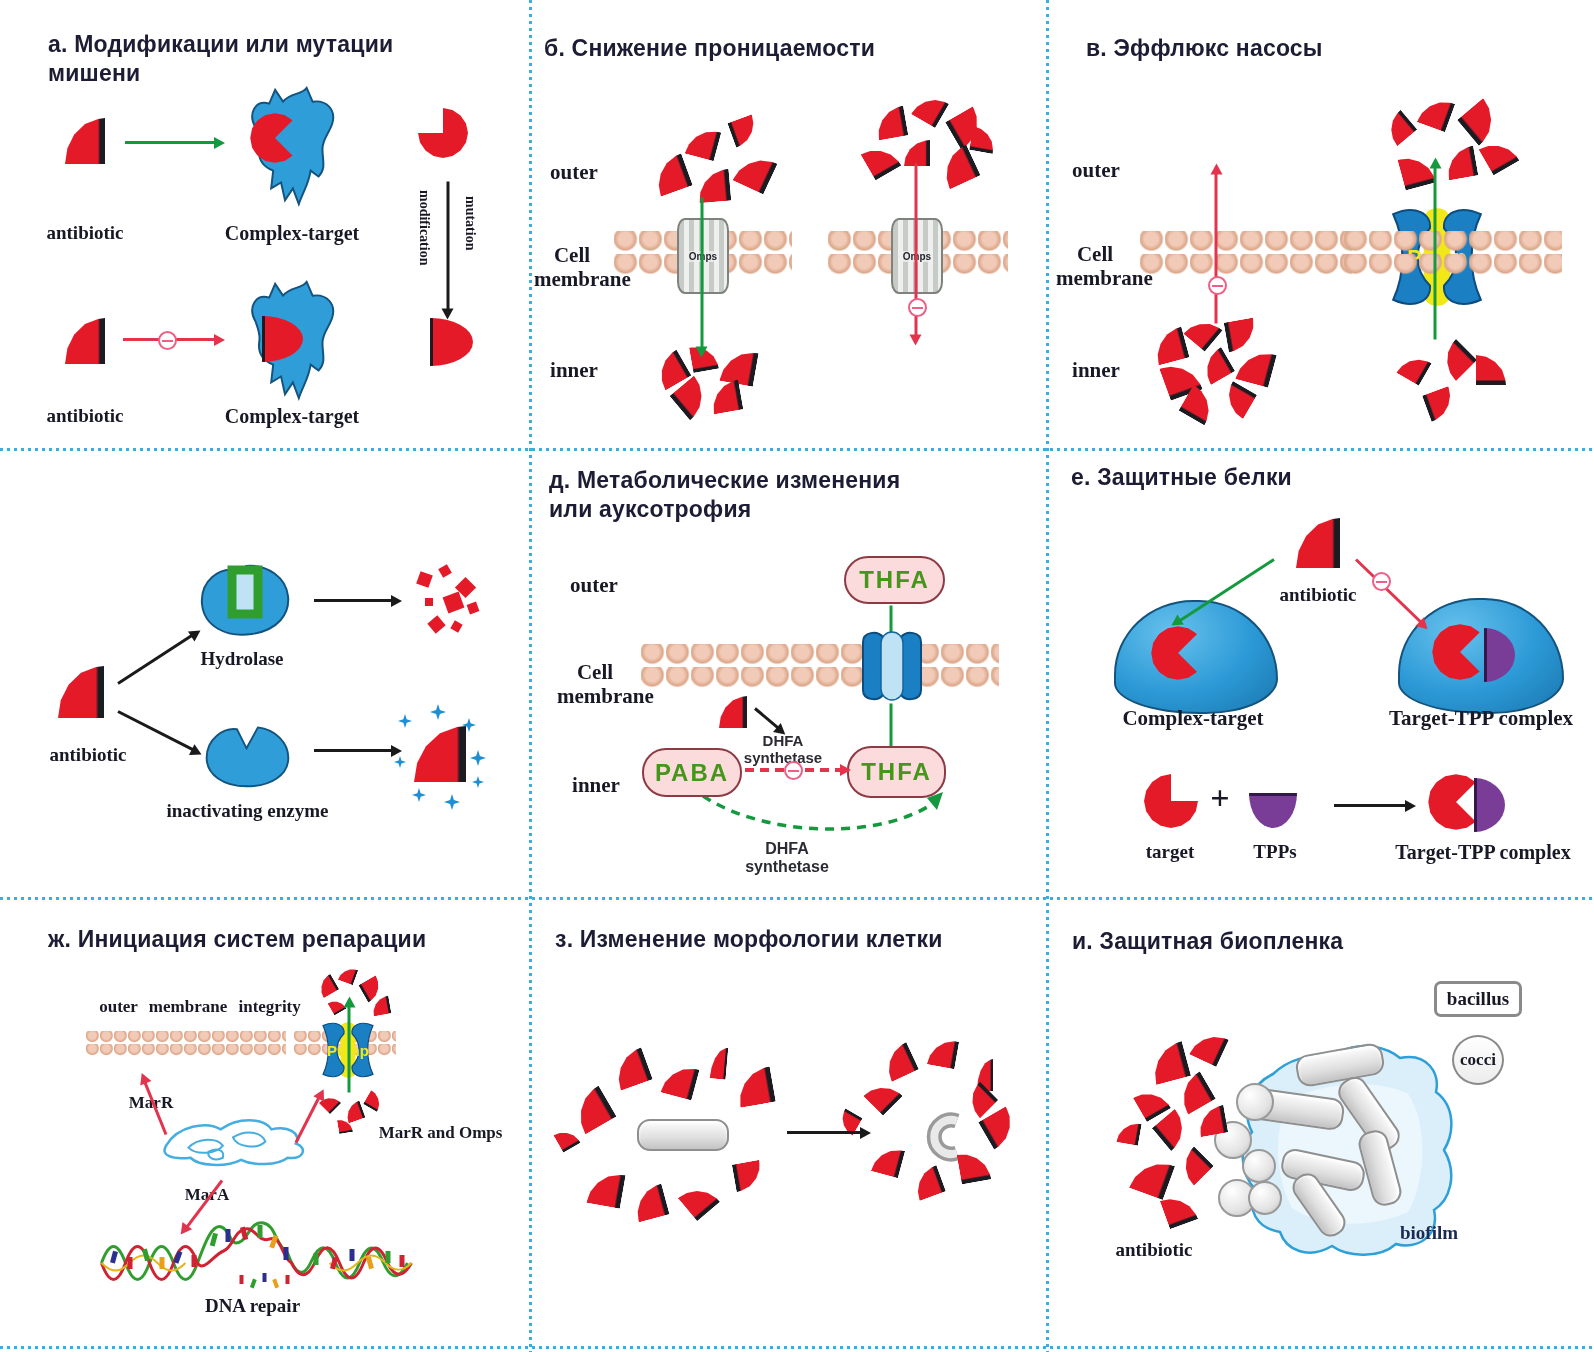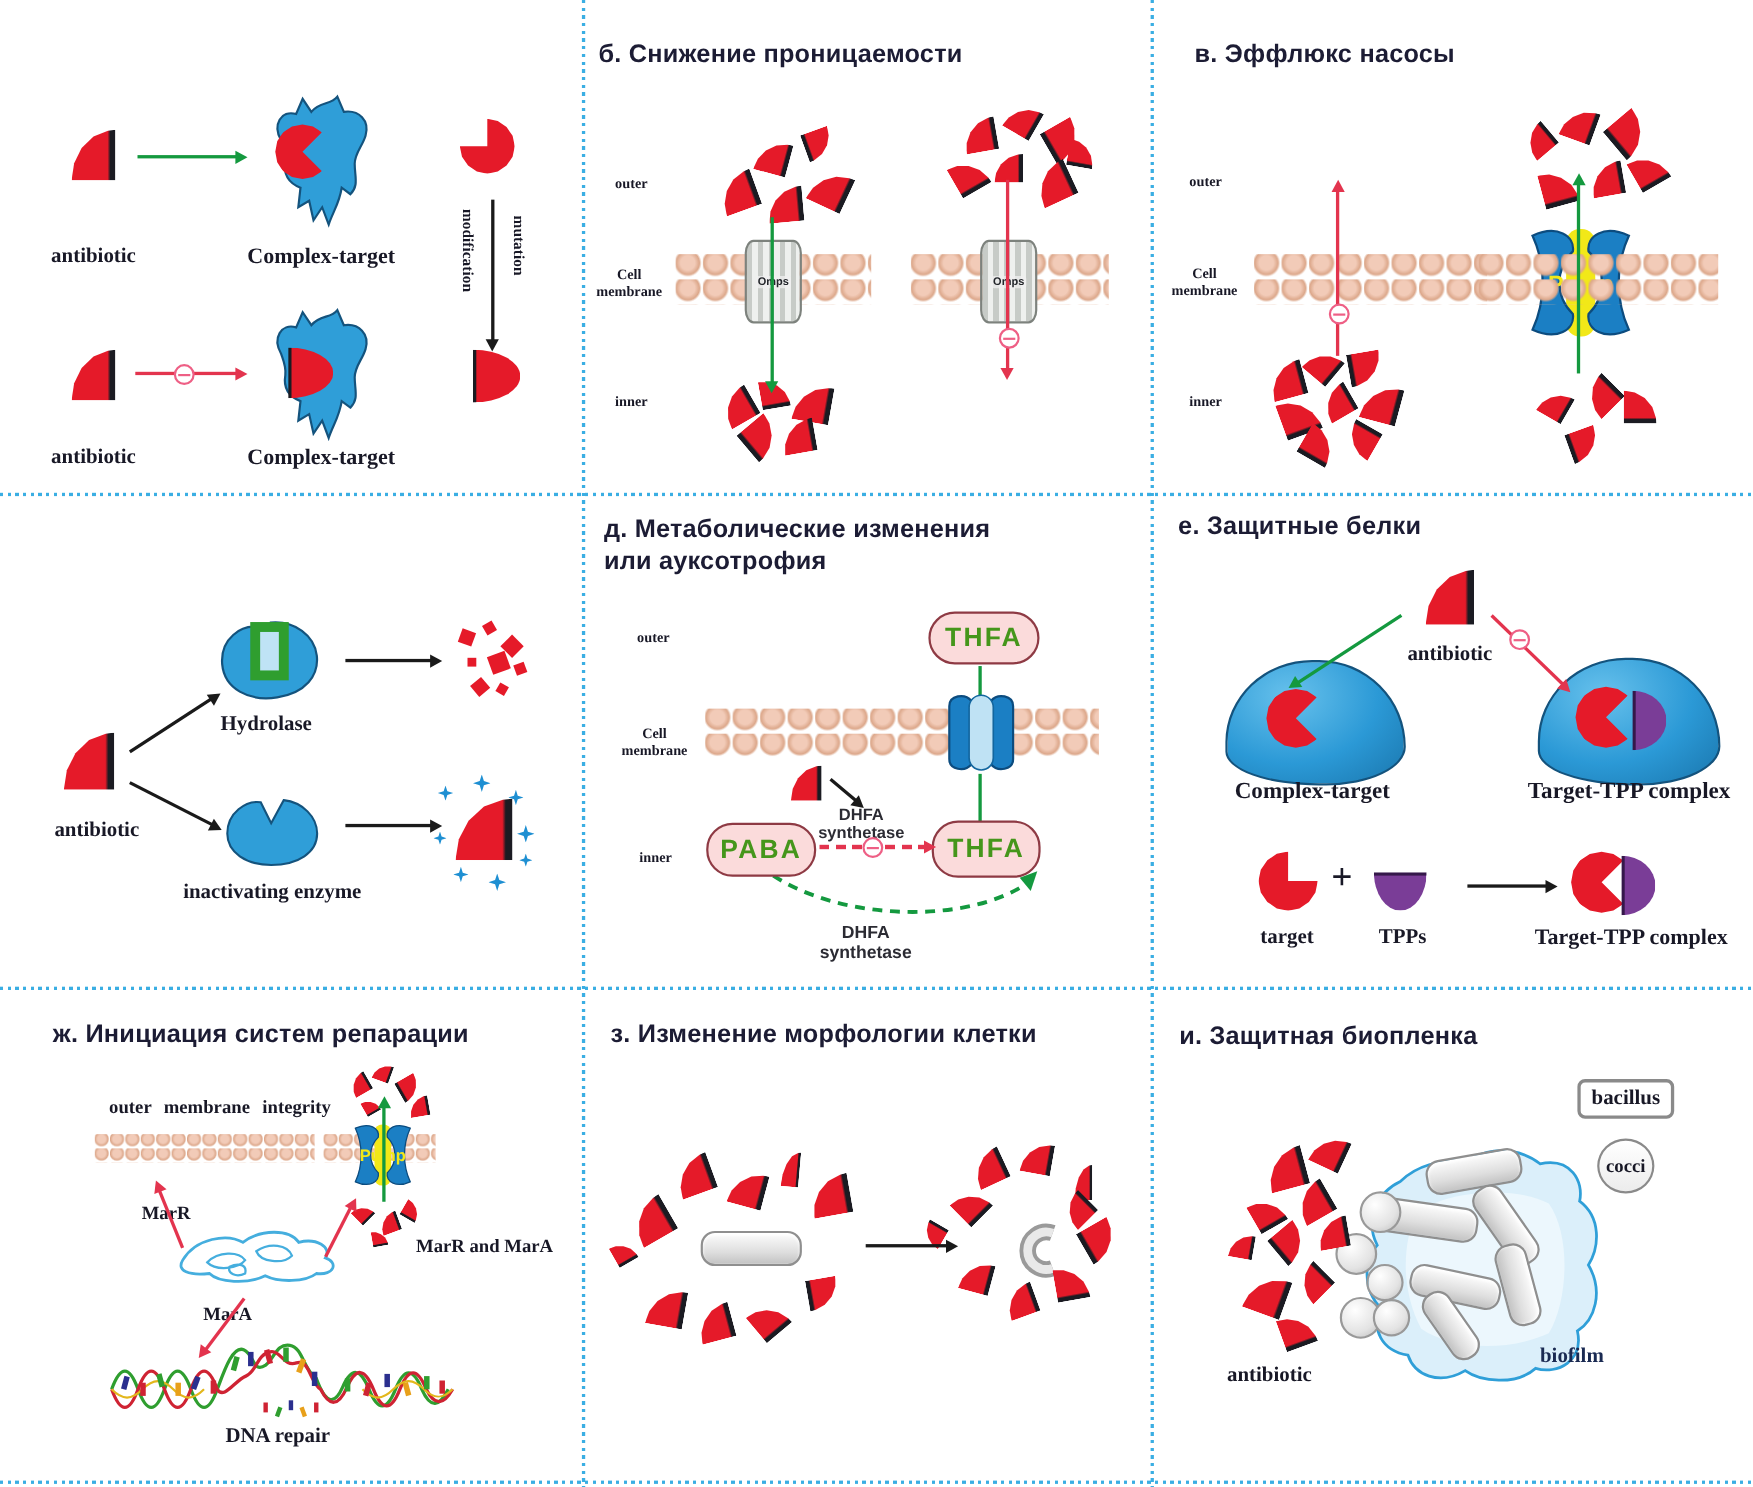--- a/index.html
+++ b/index.html
@@ -1,21 +1,21 @@
 <!DOCTYPE html>
 <html><head>
 <meta charset="utf-8">
 <style>
   html,body{margin:0;padding:0;background:#ffffff;}
   #stage{position:relative;width:1594px;height:1352px;background:#ffffff;overflow:hidden;
          font-family:"Liberation Sans",sans-serif;}
   .panel{position:absolute;}
   .ptitle{position:absolute;font-weight:700;color:#1c1c34;font-size:23px;line-height:1.25;letter-spacing:.2px;}
   .lab{position:absolute;font-family:"Liberation Serif",serif;font-weight:700;color:#181826;text-align:center;font-size:19px;line-height:1.15;}
-  .small{font-size:13px;}
+  .small{font-size:21px;}
   .vtext{position:absolute;writing-mode:vertical-rl;font-family:"Liberation Serif",serif;font-weight:700;font-size:14px;color:#181826;}
   
   .div-v{position:absolute;top:0;width:3px;height:1352px;background:repeating-linear-gradient(to bottom,#3aaee3 0 3px,rgba(255,255,255,0) 3px 7px);}
   .div-h{position:absolute;left:0;height:3px;width:1594px;background:repeating-linear-gradient(to right,#3aaee3 0 3px,rgba(255,255,255,0) 3px 7px);}
   
   .frag{position:absolute;background:linear-gradient(to right,#e51a29 0 82%,#1b1b22 88% 100%);
         clip-path:polygon(100% 100%,0% 100%,6% 66%,23% 36%,50% 13%,83% 2%,100% 0%);}
   
   .pac{position:absolute;background:#e51a29;
        clip-path:polygon(50% 50%,50% 0%,31% 4%,15% 15%,4% 31%,0% 50%,4% 69%,15% 85%,31% 96%,50% 100%,69% 96%,85% 85%,96% 69%,100% 50%);}
@@ -66,20 +66,21 @@
     </defs>
   </svg>
 
   <div class="div-v" style="left:529px;"></div>
   <div class="div-v" style="left:1046px;"></div>
   <div class="div-h" style="top:448px;"></div>
   <div class="div-h" style="top:897px;"></div>
   <div class="div-h" style="top:1346px;"></div>
 
   <section class="panel" style="left:0;top:0;width:529px;height:448px;">
+    <div class="ptitle" style="left:48px;top:30px;width:440px;">а. Модификации или мутации мишени</div>
     <div class="frag" style="left:65px;top:118px;width:40px;height:46px;"></div>
     <div class="arrow" style="left:125px;top:141px;width:90px;color:#14993f;">
         <i></i>
       </div>
     <svg style="left:225px;top:78px;" width="120" height="138" viewBox="0 0 120 140">
       <use href="#blobA" fill="#2f9ed8" stroke="#14537d" stroke-width="2"></use>
     </svg>
     <div class="pac" style="left:250px;top:113px;width:50px;height:50px;transform:rotate(45deg);"></div>
     <div class="lab" style="left:40px;top:222px;width:90px;">antibiotic</div>
     <div class="lab" style="left:222px;top:222px;width:140px;font-size:20px;">Complex-target</div>
@@ -330,21 +331,21 @@
       </div>
     <svg style="left:158px;top:210px;" width="152" height="66" viewBox="0 0 150 65">
       <path d="M8,38 C20,18 48,14 62,22 C78,10 104,10 112,22 C128,18 142,26 136,36 C148,40 144,52 128,50 C118,58 94,58 82,52 C66,60 40,58 32,50 C14,52 2,48 8,38 Z" fill="none" stroke="#45aede" stroke-width="2.5"></path>
       <path d="M30,40 C40,30 58,30 64,38 C58,46 38,48 30,40 Z" fill="none" stroke="#45aede" stroke-width="2"></path>
       <path d="M74,30 C86,22 102,24 106,34 C98,42 78,40 74,30 Z" fill="none" stroke="#45aede" stroke-width="2"></path>
       <path d="M50,44 C58,40 66,42 64,50 C56,54 48,50 50,44 Z" fill="none" stroke="#45aede" stroke-width="2"></path>
     </svg>
     <div class="arrow" style="left:296px;top:244px;width:50px;color:#e3344e;transform:rotate(-63deg);">
         <i></i>
       </div>
-    <div class="lab" style="left:368px;top:226px;width:145px;font-size:17px;">MarR and MarA</div>
+    <div class="lab" style="left:368px;top:226px;width:145px;font-size:17px;">MarR and Omps</div>
     <div class="lab" style="left:172px;top:288px;width:70px;font-size:17px;">MarA</div>
     <div class="arrow" style="left:222px;top:282px;width:58px;color:#e3344e;transform:rotate(127deg);">
         <i></i>
       </div>
     <svg style="left:98px;top:316px;" width="318" height="82" viewBox="0 0 315 82">
       <path d="M2,50 C10,28 18,28 26,50 C34,72 42,72 50,50 C58,28 66,28 74,50 C82,72 90,72 98,50 C104,34 112,10 122,14 C132,18 130,36 142,28 C150,22 152,8 164,10 C176,12 176,32 188,40 C196,62 204,66 212,48 C220,30 228,30 236,50 C244,70 252,70 260,50 C268,30 276,30 284,50 C292,68 300,66 308,50" fill="none" stroke="#2f9e2f" stroke-width="3"></path>
       <path d="M2,50 C10,72 18,72 26,50 C34,28 42,28 50,50 C58,72 66,72 74,50 C82,28 90,28 98,50 C104,60 114,42 124,38 C134,34 134,18 146,16 C156,14 158,30 170,26 C182,22 182,44 192,50 C200,66 208,66 216,48 C224,30 232,30 240,50 C248,70 256,70 264,50 C272,30 280,30 288,50 C296,66 304,64 312,50" fill="none" stroke="#cf2333" stroke-width="3"></path>
       <path d="M2,50 C12,60 20,60 30,50 C40,40 48,40 58,50 C68,60 76,60 86,50" fill="none" stroke="#e3b71c" stroke-width="2"></path>
       <path d="M230,50 C240,60 248,60 258,50 C268,40 276,40 286,50 C296,60 304,58 312,50" fill="none" stroke="#e3b71c" stroke-width="2"></path>
       <g>

